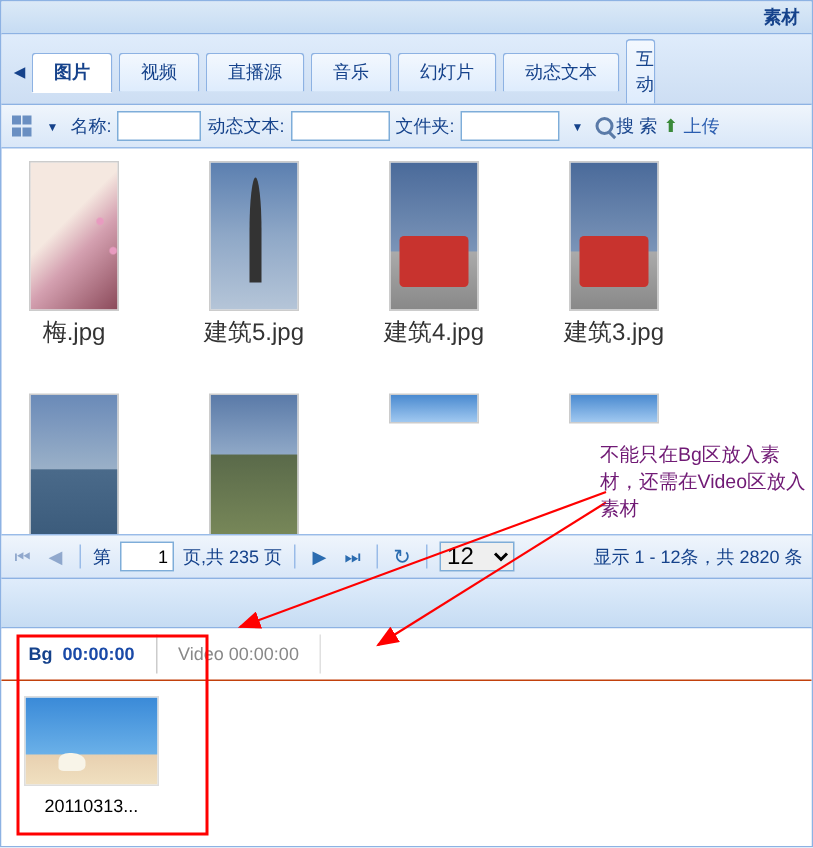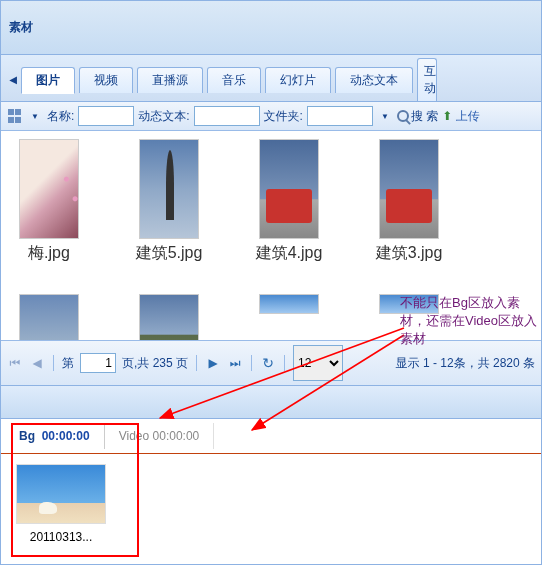--- a/index.html
+++ b/index.html
@@ -1,18 +1,18 @@
 <!DOCTYPE html>
 <html><head>
 <meta charset="utf-8">
 <style>
 * { box-sizing: border-box; margin: 0; padding: 0; }
 body { font-family: "Microsoft YaHei", Arial, sans-serif; font-size: 12px; background: #fff; width: 542px; height: 565px; overflow: hidden; position: relative; }
 .panel { border: 1px solid #8db2e3; width: 100%; height: 100%; display: flex; flex-direction: column; }
-.title-bar { background: linear-gradient(#dbe9f7, #c6dcf3); border-bottom: 1px solid #8db2e3; padding: 18px 8px; color: #15428b; font-weight: bold; }
+.title-bar { background: linear-gradient(#dbe9f7, #c6dcf3); border-bottom: 1px solid #8db2e3; padding: 2px 8px; color: #15428b; font-weight: bold; text-align: right; }
 .tabs { background: linear-gradient(#dfecfb, #cddef3); border-bottom: 1px solid #8db2e3; display: flex; padding: 3px 6px 0 6px; align-items: center; gap: 2px; }
 .tab-arrow { width: 12px; height: 18px; display: flex; align-items: center; justify-content: center; color: #15428b; font-size: 10px; }
 .tab { padding: 4px 14px; border: 1px solid #8db2e3; border-bottom: none; border-radius: 3px 3px 0 0; background: linear-gradient(#f3f8fe, #deecfd); color: #15428b; cursor: pointer; margin-right: 2px; }
 .tab.active { background: #fff; font-weight: bold; border-bottom: 1px solid #fff; margin-bottom: -1px; }
 .toolbar { background: linear-gradient(#eff5fc, #d9e7f8); border-bottom: 1px solid #99bbe8; padding: 4px 6px; display: flex; align-items: center; gap: 4px; color: #15428b; }
 .toolbar input[type="text"] { border: 1px solid #7eadd9; height: 20px; padding: 0 3px; font-size: 12px; }
 .view-icon { width: 16px; height: 16px; display: inline-flex; flex-wrap: wrap; gap: 1px; padding: 1px; }
 .view-icon span { width: 6px; height: 6px; background: #6a8fc2; }
 .dd-arrow { font-size: 8px; color: #15428b; margin: 0 4px; }
 .search-btn { display: flex; align-items: center; gap: 2px; cursor: pointer; }
@@ -32,21 +32,21 @@
 .img-bus::after { content:''; position:absolute; left:10%; bottom:15%; width:80%; height:35%; background:#c8332e; border-radius:3px; }
 .img-mtn { background: linear-gradient(#5a7aa8 0%, #8fa8c7 40%, #5a6a4a 41%, #7a8a5a 100%); }
 .img-sea { background: linear-gradient(#6a8ab8 0%, #9ab0c8 50%, #4a6a8a 51%, #3a5a7a 100%); }
 .img-sky { background: linear-gradient(#4a8ad0, #a0c8f0); }
 .peek-row .thumb-img { height: 20px; }
 .pager { background: linear-gradient(#eff5fc, #d9e7f8); border-top: 1px solid #99bbe8; padding: 4px 6px; display: flex; align-items: center; gap: 6px; color: #15428b; }
 .pg-btn { width: 16px; height: 16px; display: flex; align-items: center; justify-content: center; cursor: pointer; color: #15428b; }
 .pg-btn.disabled { opacity: 0.4; }
 .pg-input { width: 36px; height: 20px; border: 1px solid #7eadd9; text-align: right; padding: 0 3px; font-size: 12px; }
 .pg-sep { width: 1px; height: 16px; background: #99bbe8; margin: 0 2px; }
-.pg-select { height: 36px; border: 1px solid #7eadd9; font-size: 12px; width: 50px; }
+.pg-select { height: 20px; border: 1px solid #7eadd9; font-size: 16px; width: 50px; }
 .refresh { color: #2b6cb0; font-size: 14px; }
 .pg-info { margin-left: auto; }
 .section-gap { height: 34px; background: linear-gradient(#dfecfb, #c6dcf3); border-top: 1px solid #8db2e3; border-bottom: 1px solid #8db2e3; }
 .bottom-tabs { background: #fff; border-bottom: 1px solid #c2410c; display: flex; padding: 4px; }
 .btab { padding: 6px 14px; font-size: 12px; cursor: pointer; }
 .btab.active { color: #15428b; border-right: 1px solid #ccc; }
 .btab.active .bt-val { color: #1a4aa8; }
 .btab.inactive { color: #888; border-right: 1px solid #e0e0e0; }
 .bottom-content { background: #fff; padding: 10px; height: 110px; }
 .media-item { width: 100px; text-align: center; }

